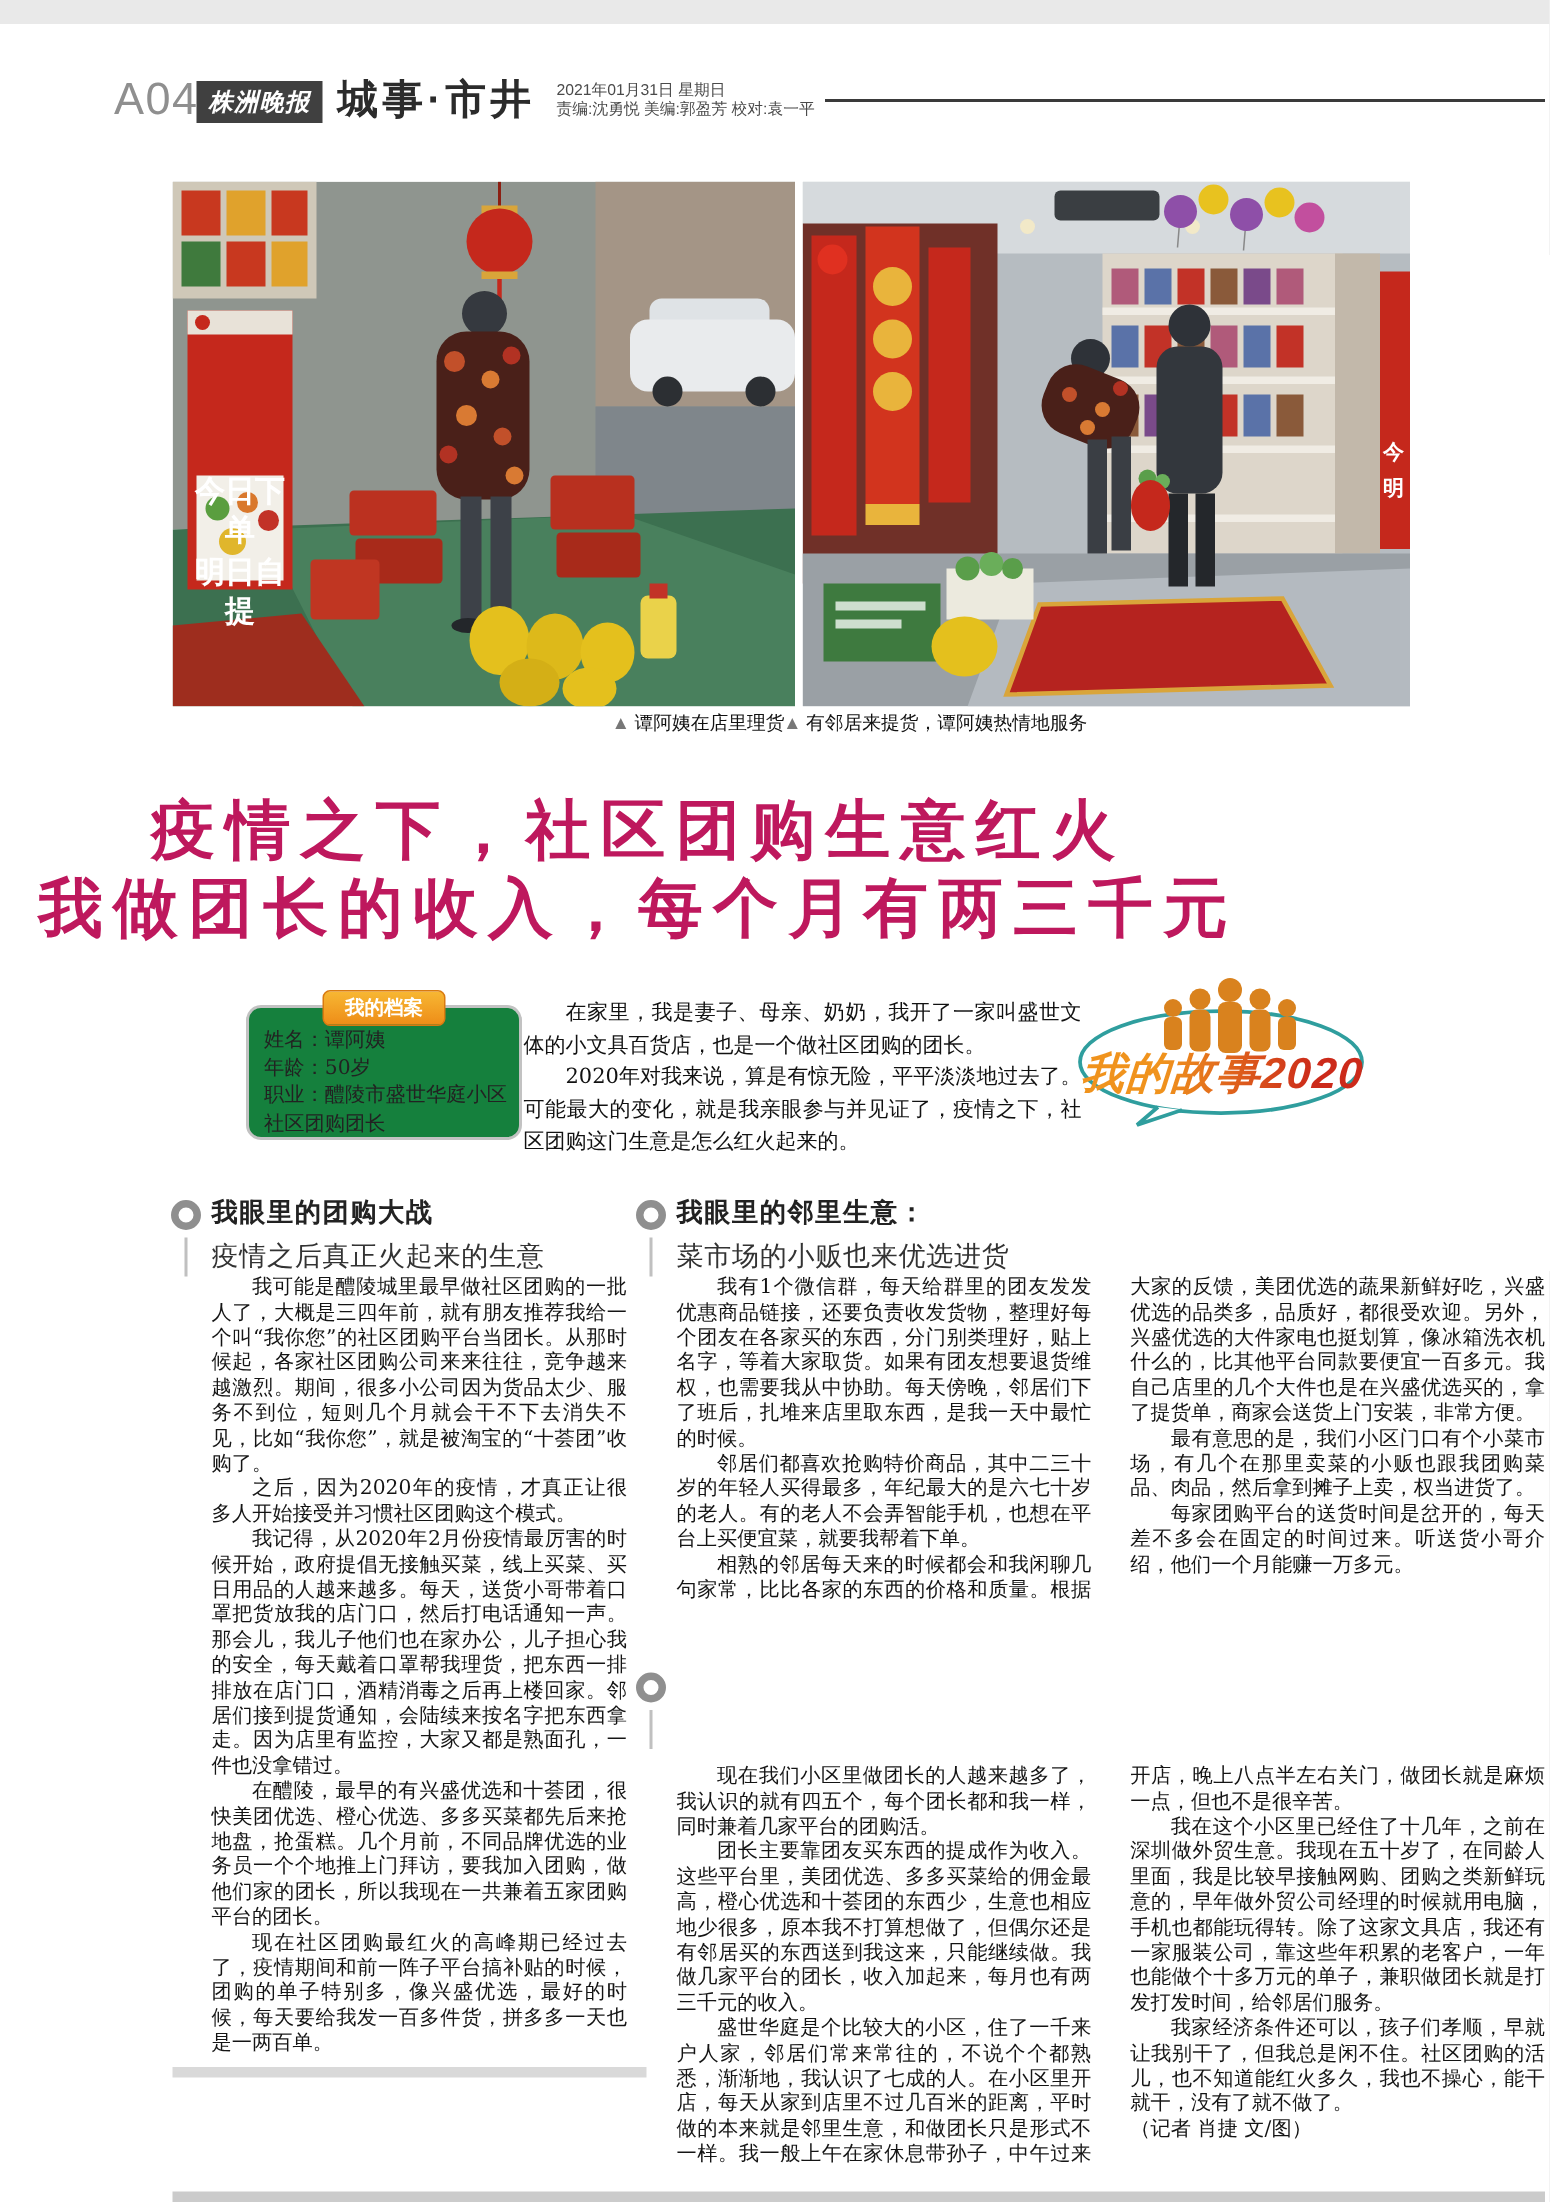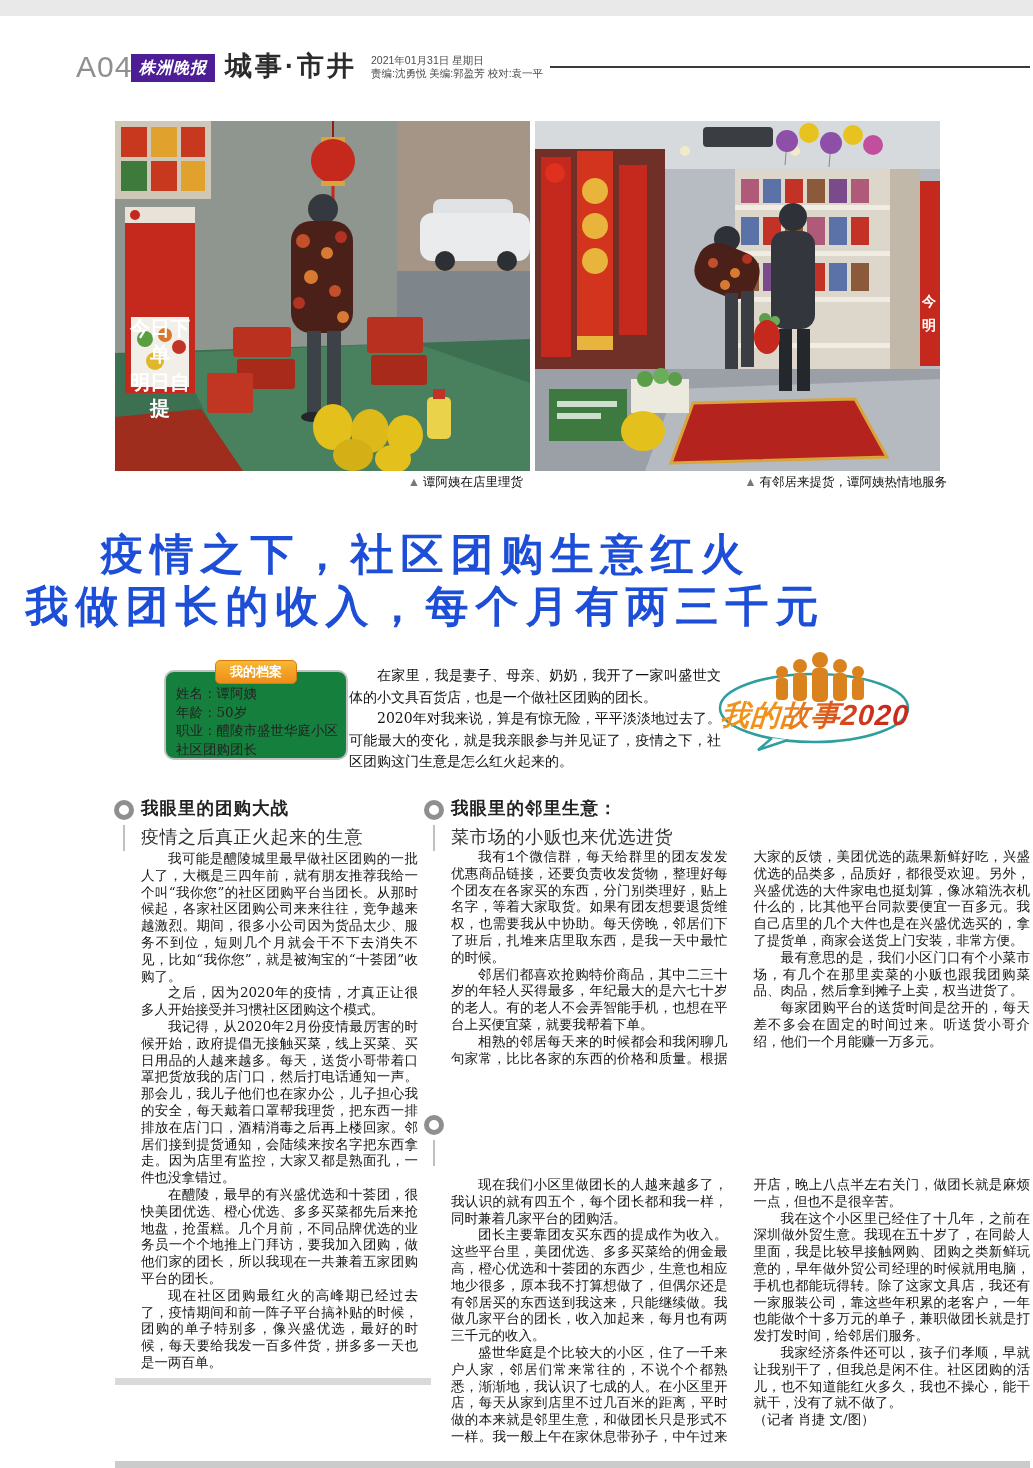--- a/index.html
+++ b/index.html
@@ -1,46 +1,46 @@
 <!DOCTYPE html>
 <html><head>
 <meta charset="utf-8">
 <style>
   html,body{margin:0;padding:0;background:#e9e9e9;}
   .page{position:relative;width:1033px;height:1468px;background:#ffffff;margin:16px auto;
         font-family:"Liberation Sans",sans-serif;overflow:hidden;}
 
   
   .page-num{position:absolute;left:76px;top:34px;font-size:30px;color:#8f8f8f;letter-spacing:1px;}
-  .masthead{position:absolute;left:131px;top:38px;width:84px;height:28px;background:#4c1d95;
+  .masthead{position:absolute;left:131px;top:38px;width:84px;height:28px;background:#404040;
             color:#fff;display:flex;align-items:center;justify-content:center;
             font-family:"DejaVu Serif",serif;font-weight:bold;font-style:italic;font-size:16px;letter-spacing:1px;}
   .section-name{position:absolute;left:225px;top:32px;font-size:27px;font-weight:bold;color:#2b2b2b;letter-spacing:3px;}
   .date-block{position:absolute;left:371px;top:38px;font-size:10.5px;line-height:13px;color:#4a4a4a;}
   .header-rule{position:absolute;left:550px;top:50px;width:480px;height:2px;background:#3a3a3a;}
 
   
   .photo{position:absolute;top:105px;height:350px;overflow:hidden;}
   .photo.left{left:115px;width:415px;}
   .photo.right{left:535px;width:405px;}
   .photo svg{display:block;}
   .poster-text{position:absolute;left:14px;width:62px;color:#fff;font-weight:bold;
                font-size:20px;line-height:26px;text-align:center;}
   .poster-text.l1{top:194px;}
   .poster-text.l2{top:248px;} 
   .strip-char{position:absolute;right:3px;width:16px;color:#fff;font-weight:bold;font-size:14px;text-align:center;}
   .strip-char.c1{top:172px;}
   .strip-char.c2{top:196px;}
   .caption{position:absolute;top:458px;font-size:12.5px;color:#111;}
   .caption.left{left:115px;width:408px;text-align:right;}
-  .caption.right{left:544px;width:403px;text-align:right;}
+  .caption.right{left:522px;width:403px;text-align:left;}
   .caption .marker{color:#777;margin-right:3px;}
 
   
-  .headline{position:absolute;left:0;top:512px;width:851px;text-align:center;color:#1d4ed8;font-weight:900;}
+  .headline{position:absolute;left:0;top:512px;width:851px;text-align:center;color:#be185d;font-weight:900;}
   .headline .l1,.headline .l2{font-size:43px;letter-spacing:7px;line-height:52px;}
 
   
   .profile{position:absolute;left:164px;top:654px;width:180px;height:86px;
            border:2px solid #c2c2c2;border-radius:10px;background:#15803d;}
   .profile-badge{position:absolute;top:-12px;left:50%;transform:translateX(-50%);
                  background:linear-gradient(#f7b733,#ee8d18);border:1px solid #d97a10;border-radius:5px;
                  color:#fff;font-weight:bold;font-size:13px;padding:2px 14px;white-space:nowrap;}
   .profile-lines{padding:12px 8px 4px 10px;font-family:"DejaVu Serif",serif;
                  font-size:13.5px;line-height:18.5px;color:#222;}
@@ -69,21 +69,21 @@
   .sec-head .s{font-size:18px;font-weight:normal;color:#333;margin-top:5px;letter-spacing:0.5px;}
   .sec-head.h1{left:141px;top:780px;}
   .sec-head.h2{left:451px;top:780px;}
   .sec-head.h3{left:451px;top:1096px;}
 
   .body-text{font-family:"DejaVu Serif",serif;font-size:13.5px;line-height:16.8px;
              color:#141414;text-align:justify;}
   .body-text p{margin:0;text-indent:2em;}
   .col1{position:absolute;left:141px;top:834px;width:277px;}
   .sec2-body{position:absolute;left:451px;top:834px;width:579px;height:230px;
-             column-count:2;column-gap:26px;font-family:Liberation Mono, monospace;}
+             column-count:2;column-gap:26px;}
   .sec3-body{position:absolute;left:451px;top:1160px;width:579px;height:274px;
              column-count:2;column-gap:26px;}
   .credit{text-align:left;text-indent:0 !important;padding-right:4px;}
 
   .col1-bar{position:absolute;left:115px;top:1362px;width:316px;height:7px;background:#d9d9d9;}
   .bottom-bar{position:absolute;left:115px;top:1445px;width:915px;height:8px;background:#cbcbcb;}
 </style>
 </head>
 <body>
 

